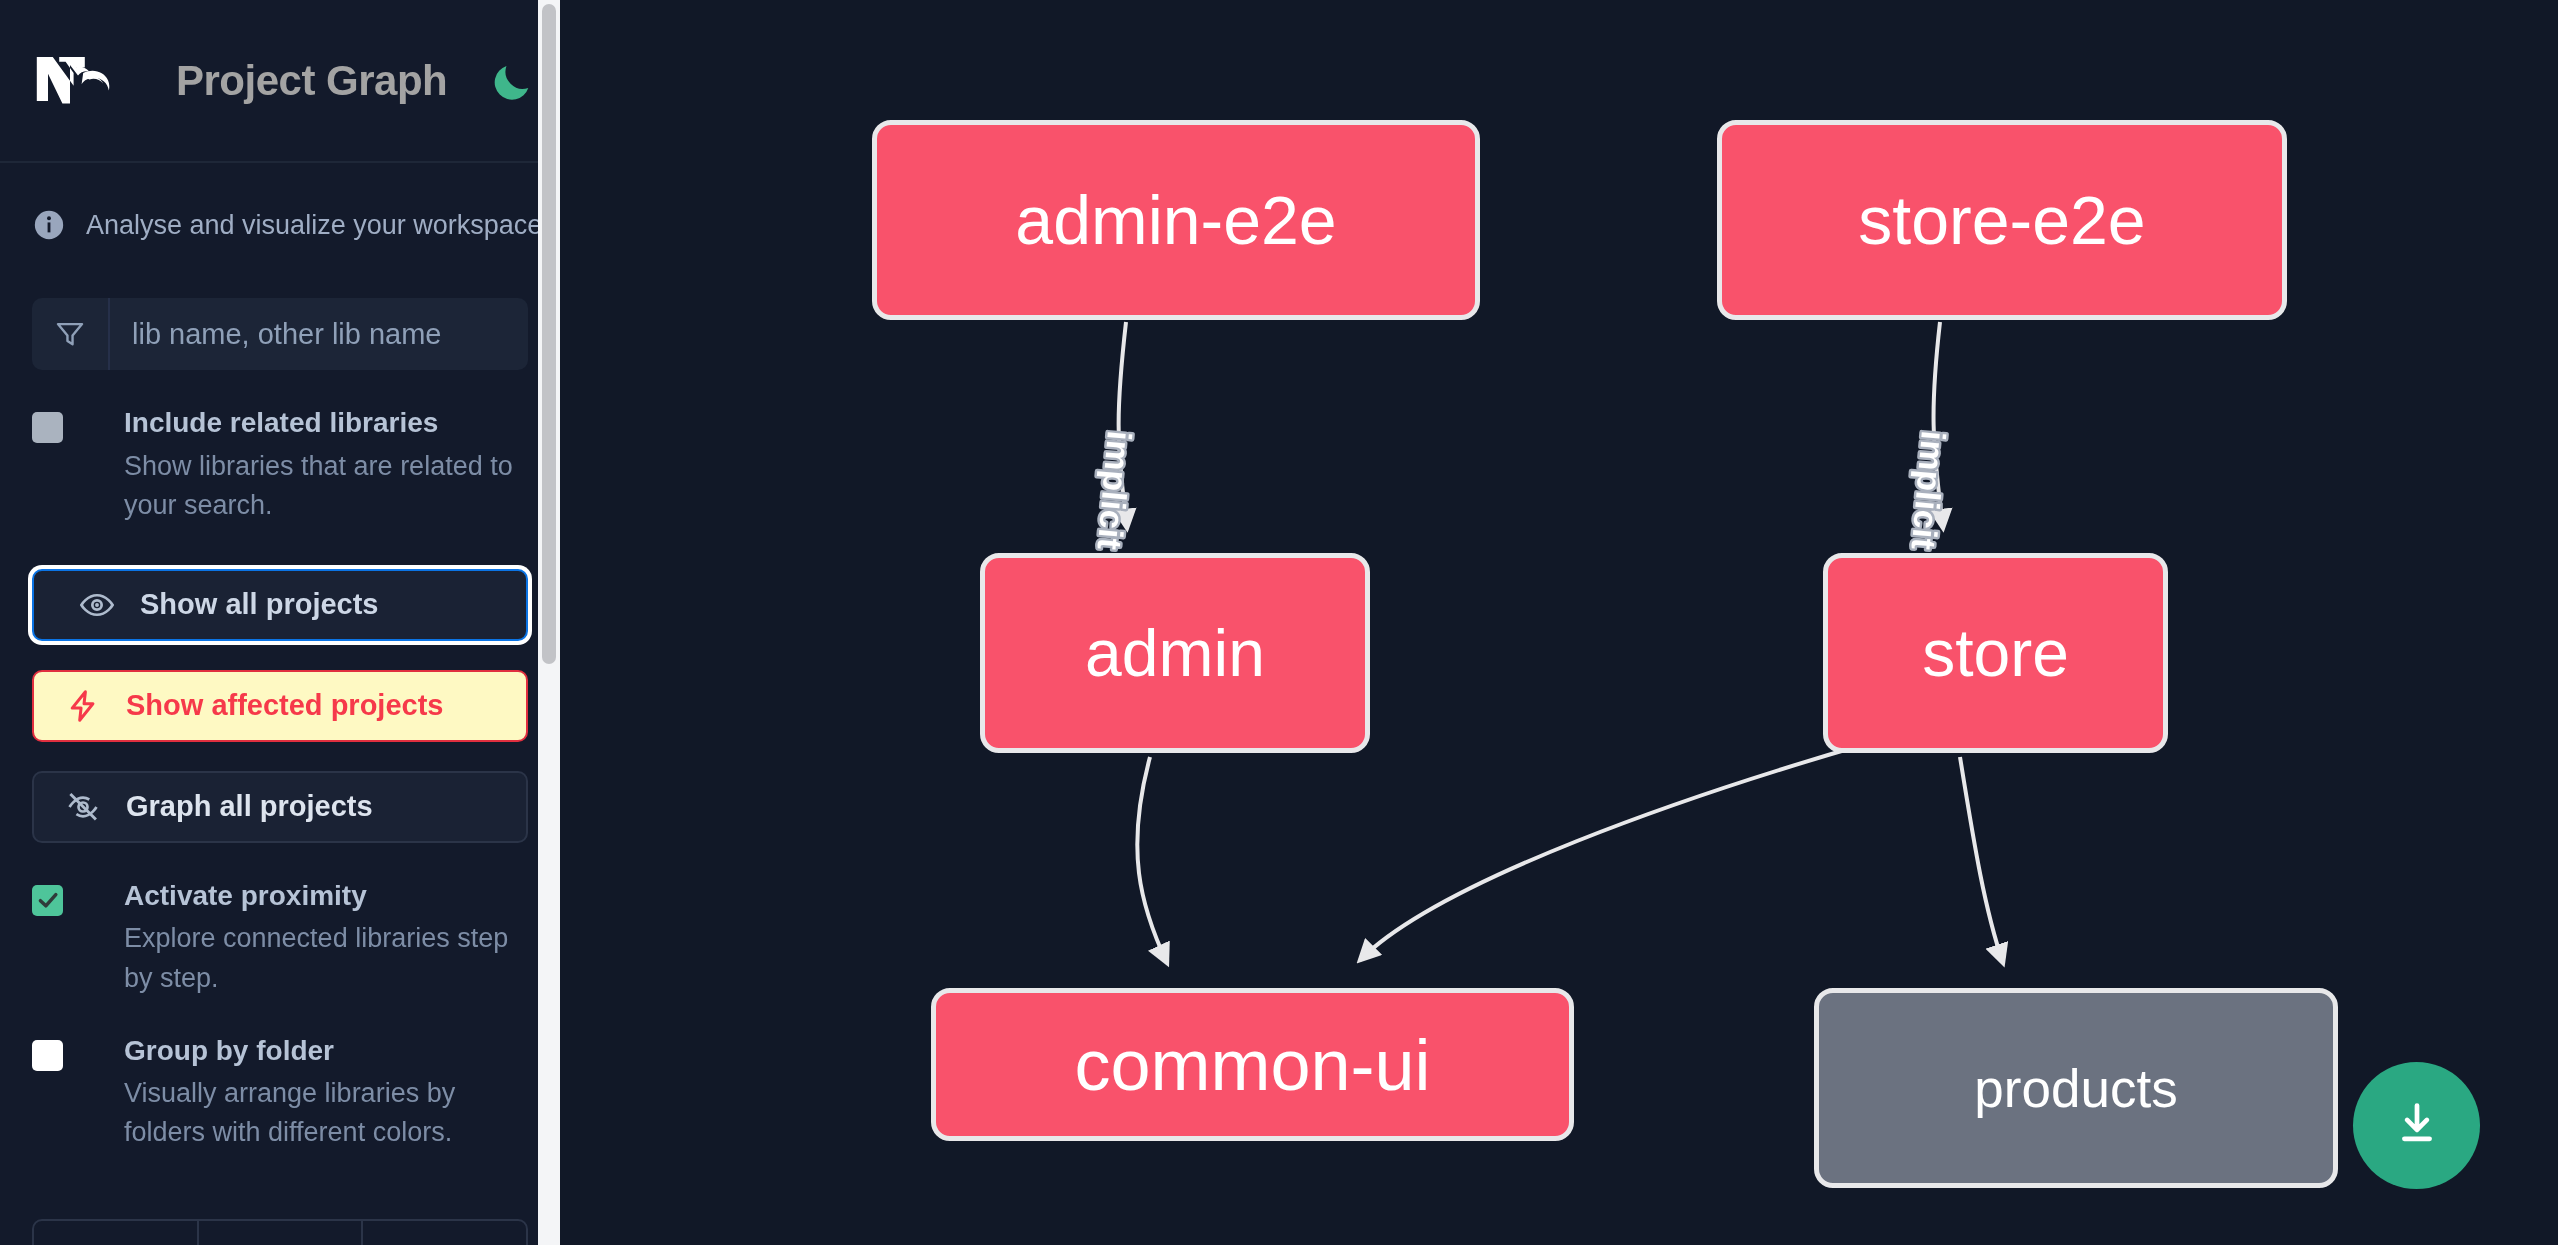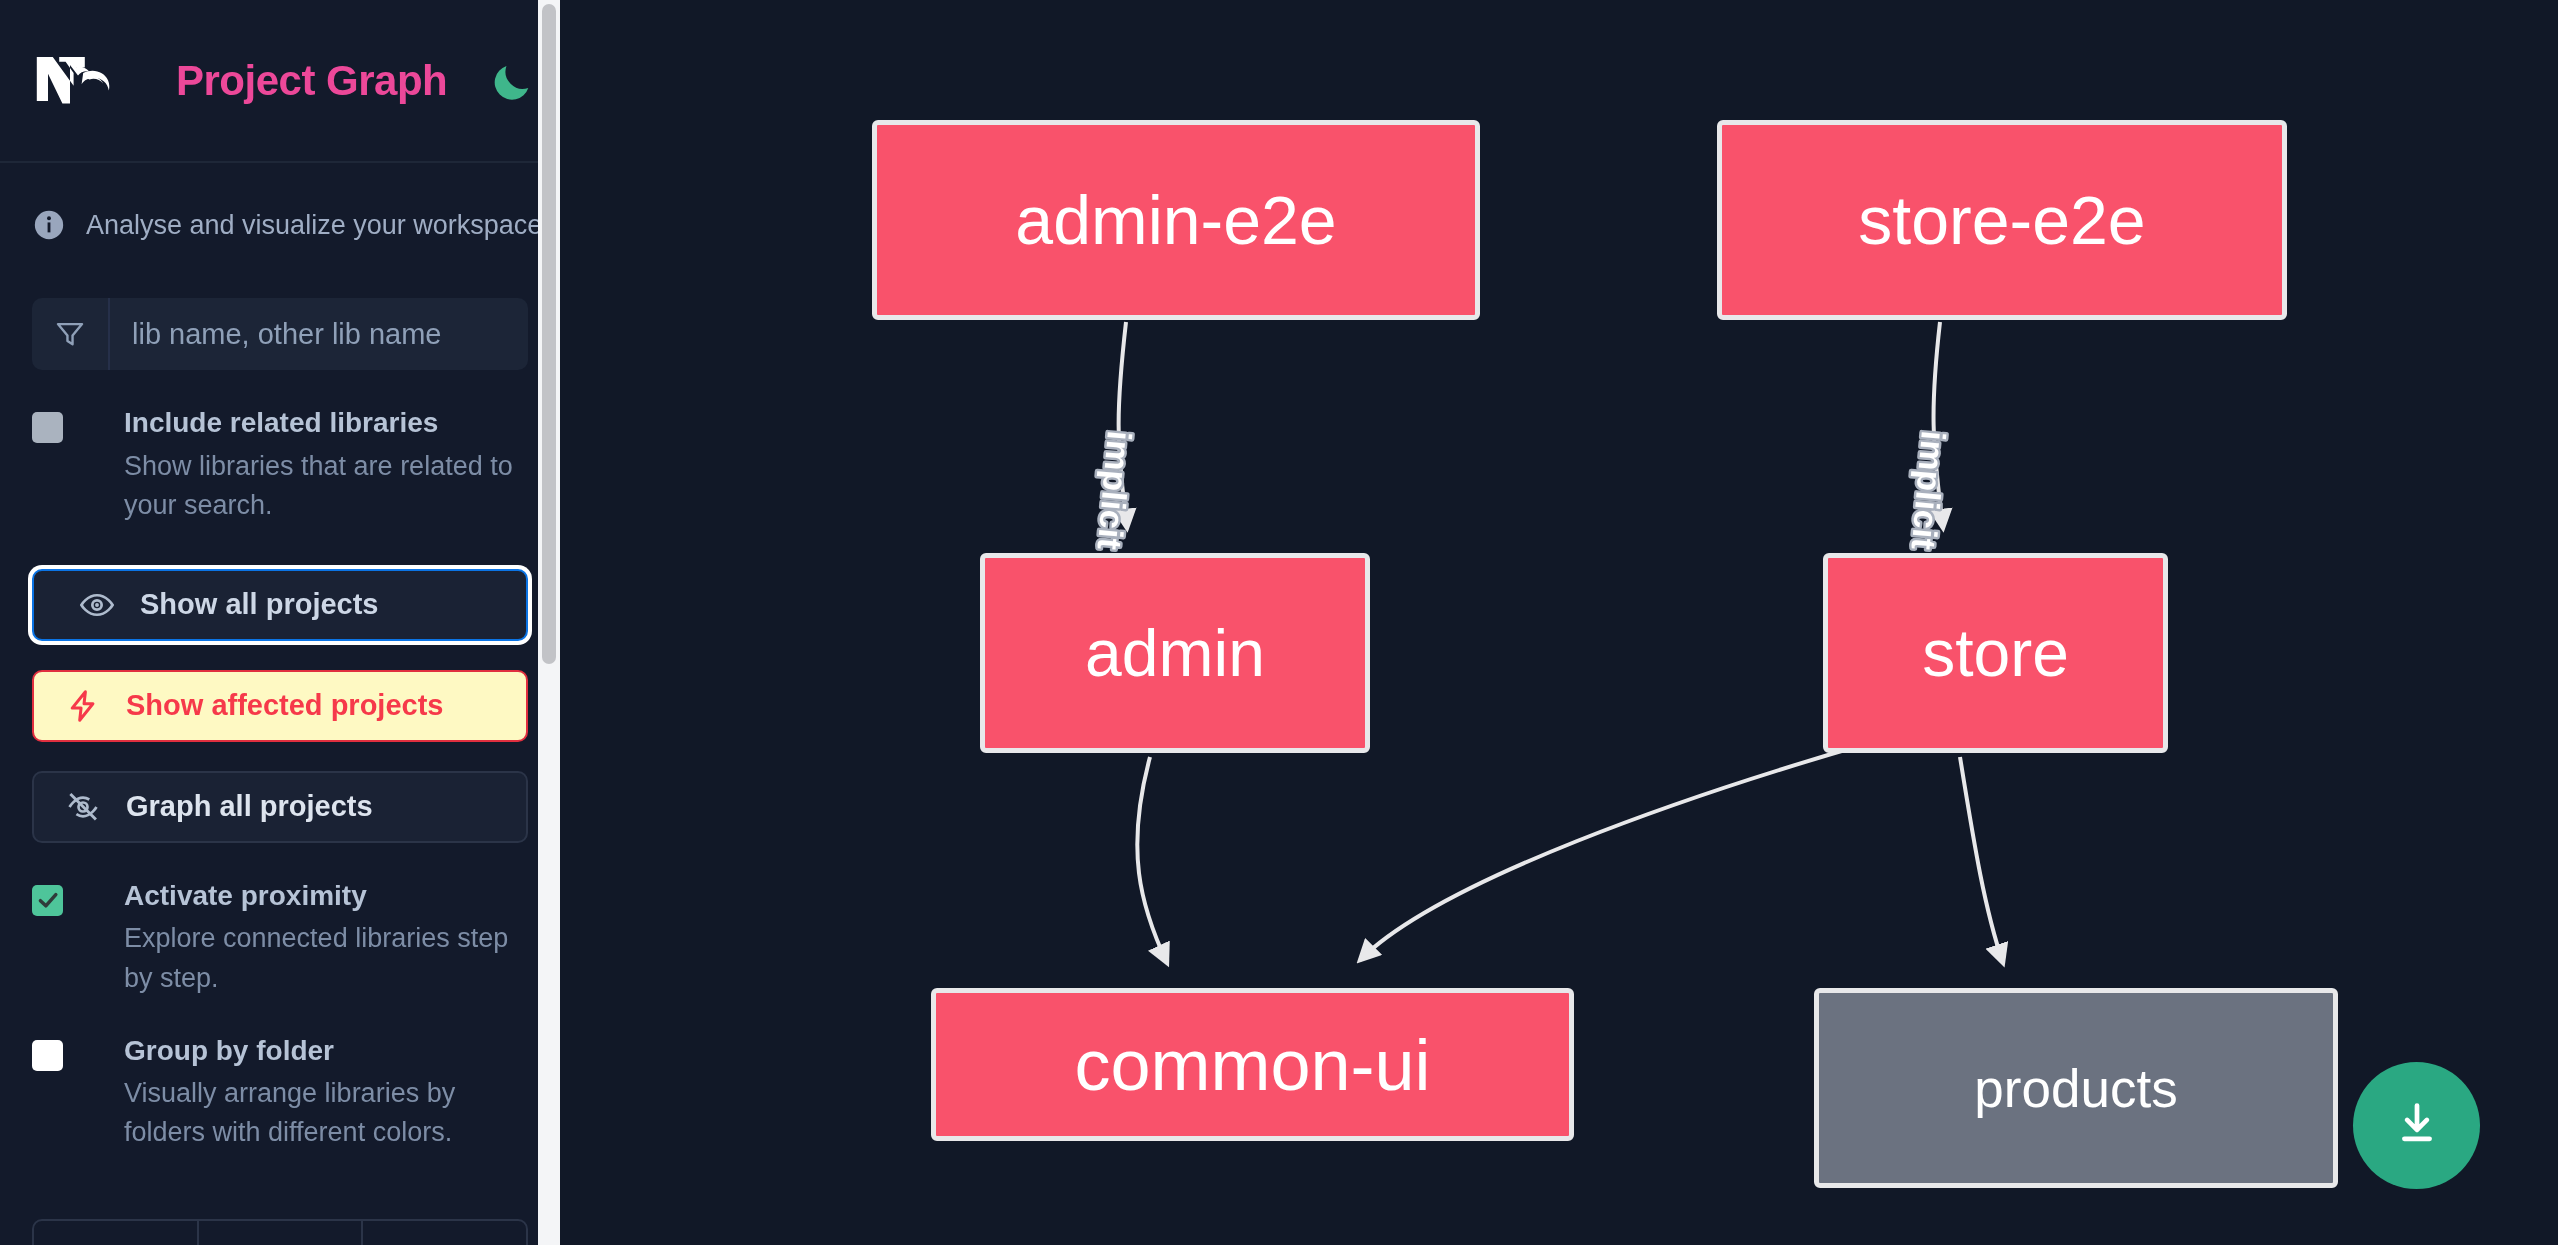--- a/index.html
+++ b/index.html
@@ -20,21 +20,21 @@
     overflow: hidden;
   }
   .sb-header {
     height: 163px;
     display: flex; align-items: center;
     padding-left: 32px;
     border-bottom: 2px solid #1e2738;
   }
   .nx-logo { width: 96px; height: 64px; flex: 0 0 96px; }
   .app-title {
-    color: #ec4899;
+    color: #a3a3a3;
     font-size: 42px;
     font-weight: 700;
     letter-spacing: -0.5px;
     margin-left: 48px;
     white-space: nowrap;
   }
   .moon-btn {
     margin-left: 42px;
     width: 46px; height: 46px;
     display: flex; align-items: center; justify-content: center;
@@ -172,21 +172,21 @@
     position: relative;
     flex: 1;
     height: 1245px;
     background: #111827;
     overflow: hidden;
   }
   #graph-svg { position: absolute; inset: 0; width: 100%; height: 100%; }
 
   .node {
     position: absolute;
-    border-radius: 6px;
+    border-radius: 19px;
     border: 5px solid #e8e8ea;
     display: flex; align-items: center; justify-content: center;
     cursor: pointer;
     color: #ffffff;
     font-weight: 400;
   }
   .node span { white-space: nowrap; }
   .node.pink { background: #f9526b; }
   .node.gray { background: #6b7280; }
 

